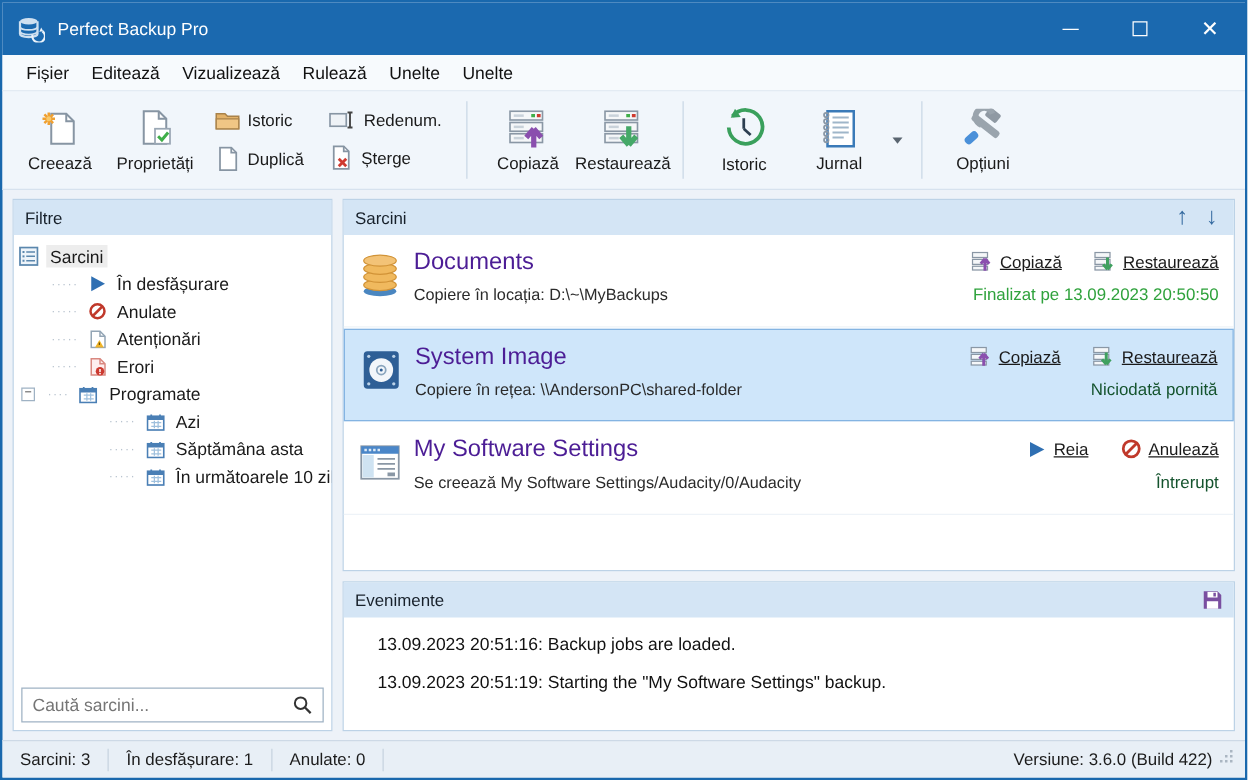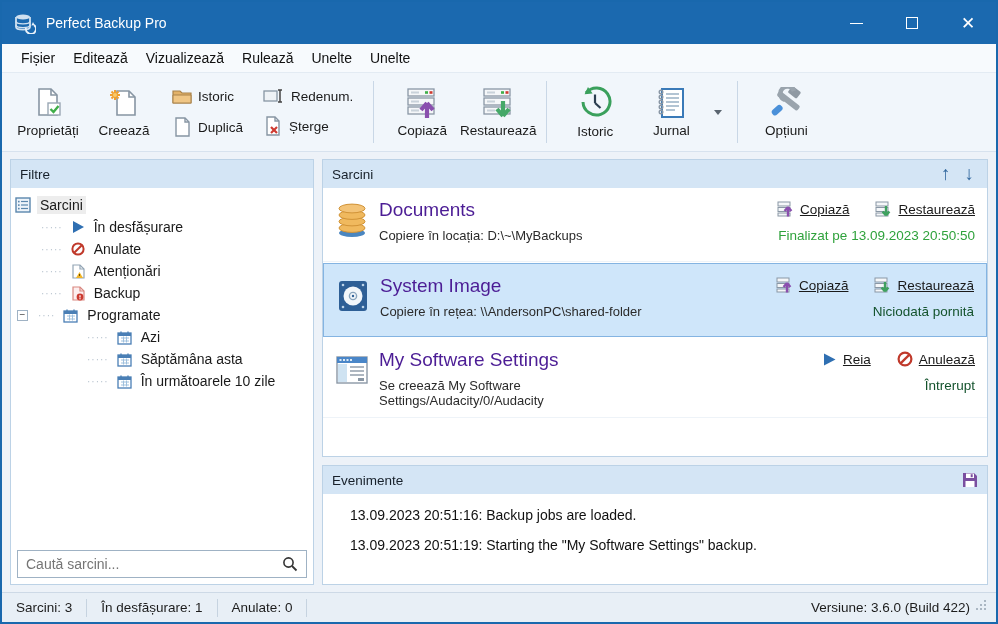--- a/index.html
+++ b/index.html
@@ -30,21 +30,21 @@
   .tb-sep { width: 1px; height: 62px; background: #c9d7e6; margin: 0 10px; }
   .tb-drop { width: 18px; display:flex; align-items:center; justify-content:center; height: 68px; }
   .caret-down { width: 0; height: 0; border-left: 4px solid transparent; border-right: 4px solid transparent; border-top: 5px solid #5a6570; }
 
   
   .content { flex: 1; display: flex; gap: 8px; padding: 7px 8px; min-height: 0; }
   .panel { background: #fff; border: 1px solid #bcd2e6; display: flex; flex-direction: column; min-height: 0; }
   .panel-header { height: 28px; background: #d4e5f5; display: flex; align-items: center; padding: 0 9px; font-size: 13.5px; color: #17202a; flex: none; }
 
   
-  .left-panel { width: 304px; flex: none; }
+  .left-panel { width: 256px; flex: none; }
   .tree { flex: 1; padding: 6px 4px; overflow: hidden; font-size: 14px; }
   .tree-row { display: flex; align-items: center; height: 22px; gap: 6px; white-space: nowrap; }
   .tree-row .lbl { padding: 1px 3px; }
   .tree-row.selected .lbl { background: #ededed; }
   .indent1 { padding-left: 26px; }
   .indent2 { padding-left: 72px; }
   .expander { width: 11px; height: 11px; border: 1px solid #9fb2c4; background: #fff; display: inline-flex; align-items: center; justify-content: center; font-size: 10px; line-height: 1; color: #444; margin-left: 2px; margin-right: 4px; }
   .dots { color:#b9c4cf; font-size: 10px; letter-spacing: 1px; margin-right: 2px; }
   .searchbox { margin: 6px; height: 28px; border: 1px solid #9fb2c4; background: #fff; display: flex; align-items: center; padding: 0 8px; flex: none; }
   .searchbox input { flex: 1; border: none; outline: none; font-family: "Liberation Sans", sans-serif; font-size: 14px; color: #333; background: transparent; }
@@ -116,48 +116,48 @@
   <div class="menubar">
     <span class="menu-item">Fișier</span>
     <span class="menu-item">Editează</span>
     <span class="menu-item">Vizualizează</span>
     <span class="menu-item">Rulează</span>
     <span class="menu-item">Unelte</span>
     <span class="menu-item">Unelte</span>
   </div>
 
   <div class="toolbar">
-
-    <div class="tb-big">
-      <span>
-        <svg width="32" height="32" viewBox="0 0 32 32">
-          <path d="M7 2 h12 l6 6 v20 H7 z" fill="#fff" stroke="#8795a3" stroke-width="1.6"></path>
-          <path d="M19 2 v6 h6" fill="none" stroke="#8795a3" stroke-width="1.6"></path>
-          <rect x="16" y="16" width="12" height="12" fill="#fff" stroke="#9aa7b4" stroke-width="1.4"></rect>
-          <path d="M18.5 22 l3 3 l5 -6" fill="none" stroke="#3fae49" stroke-width="2.4"></path>
-        </svg>
-      </span>
-      <span>Proprietăți</span>
-    </div>
 
     <div class="tb-big">
       <span>
         <svg width="32" height="32" viewBox="0 0 32 32">
           <path d="M9 4 h12 l6 6 v18 H9 z" fill="#fff" stroke="#8795a3" stroke-width="1.6"></path>
           <path d="M21 4 v6 h6" fill="none" stroke="#8795a3" stroke-width="1.6"></path>
           <g stroke="#f0a030" stroke-width="2">
             <line x1="7" y1="3" x2="7" y2="13"></line>
               <line x1="2" y1="8" x2="12" y2="8"></line>
             <line x1="3.5" y1="4.5" x2="10.5" y2="11.5"></line>
               <line x1="10.5" y1="4.5" x2="3.5" y2="11.5"></line>
           </g>
           <circle cx="7" cy="8" r="2" fill="#f8c96a"></circle>
         </svg>
       </span>
       <span>Creează</span>
+    </div>
+
+    <div class="tb-big">
+      <span>
+        <svg width="32" height="32" viewBox="0 0 32 32">
+          <path d="M7 2 h12 l6 6 v20 H7 z" fill="#fff" stroke="#8795a3" stroke-width="1.6"></path>
+          <path d="M19 2 v6 h6" fill="none" stroke="#8795a3" stroke-width="1.6"></path>
+          <rect x="16" y="16" width="12" height="12" fill="#fff" stroke="#9aa7b4" stroke-width="1.4"></rect>
+          <path d="M18.5 22 l3 3 l5 -6" fill="none" stroke="#3fae49" stroke-width="2.4"></path>
+        </svg>
+      </span>
+      <span>Proprietăți</span>
     </div>
 
     <div class="tb-col">
       <div class="tb-small">
         <span>
           <svg width="20" height="18" viewBox="0 0 20 18">
             <path d="M1 4 h7 l2 2 h9 v10 H1 z" fill="#e3b269" stroke="#a9824a" stroke-width="1.2"></path>
             <path d="M1 8 h18 v8 H1 z" fill="#f0c685" stroke="#a9824a" stroke-width="1"></path>
           </svg>
         </span>
@@ -364,21 +364,21 @@
           <span class="dots">·····</span>
           <span>
             <svg width="14" height="15" viewBox="0 0 14 15">
               <path d="M2 1 h7 l4 4 v9 H2 z" fill="#fdeeee" stroke="#d98880" stroke-width="1.2"></path>
               <path d="M9 1 v4 h4" fill="none" stroke="#d98880" stroke-width="1.2"></path>
               <circle cx="9" cy="11" r="3.4" fill="#cc3a30"></circle>
               <line x1="9" y1="9.2" x2="9" y2="11.6" stroke="#fff" stroke-width="1.2"></line>
               <circle cx="9" cy="12.8" r="0.7" fill="#fff"></circle>
             </svg>
           </span>
-          <span class="lbl">Backup</span>
+          <span class="lbl">Erori</span>
         </div>
 
         <div class="tree-row">
           <span class="expander">−</span>
           <span class="dots">····</span>
           <span>
             <svg width="15" height="15" viewBox="0 0 15 15">
               <rect x="1" y="3" width="13" height="11" fill="#fff" stroke="#4a7fb5" stroke-width="1.3"></rect>
               <rect x="1" y="3" width="13" height="3" fill="#4a7fb5"></rect>
               <g stroke="#9fc0dd" stroke-width="1">

